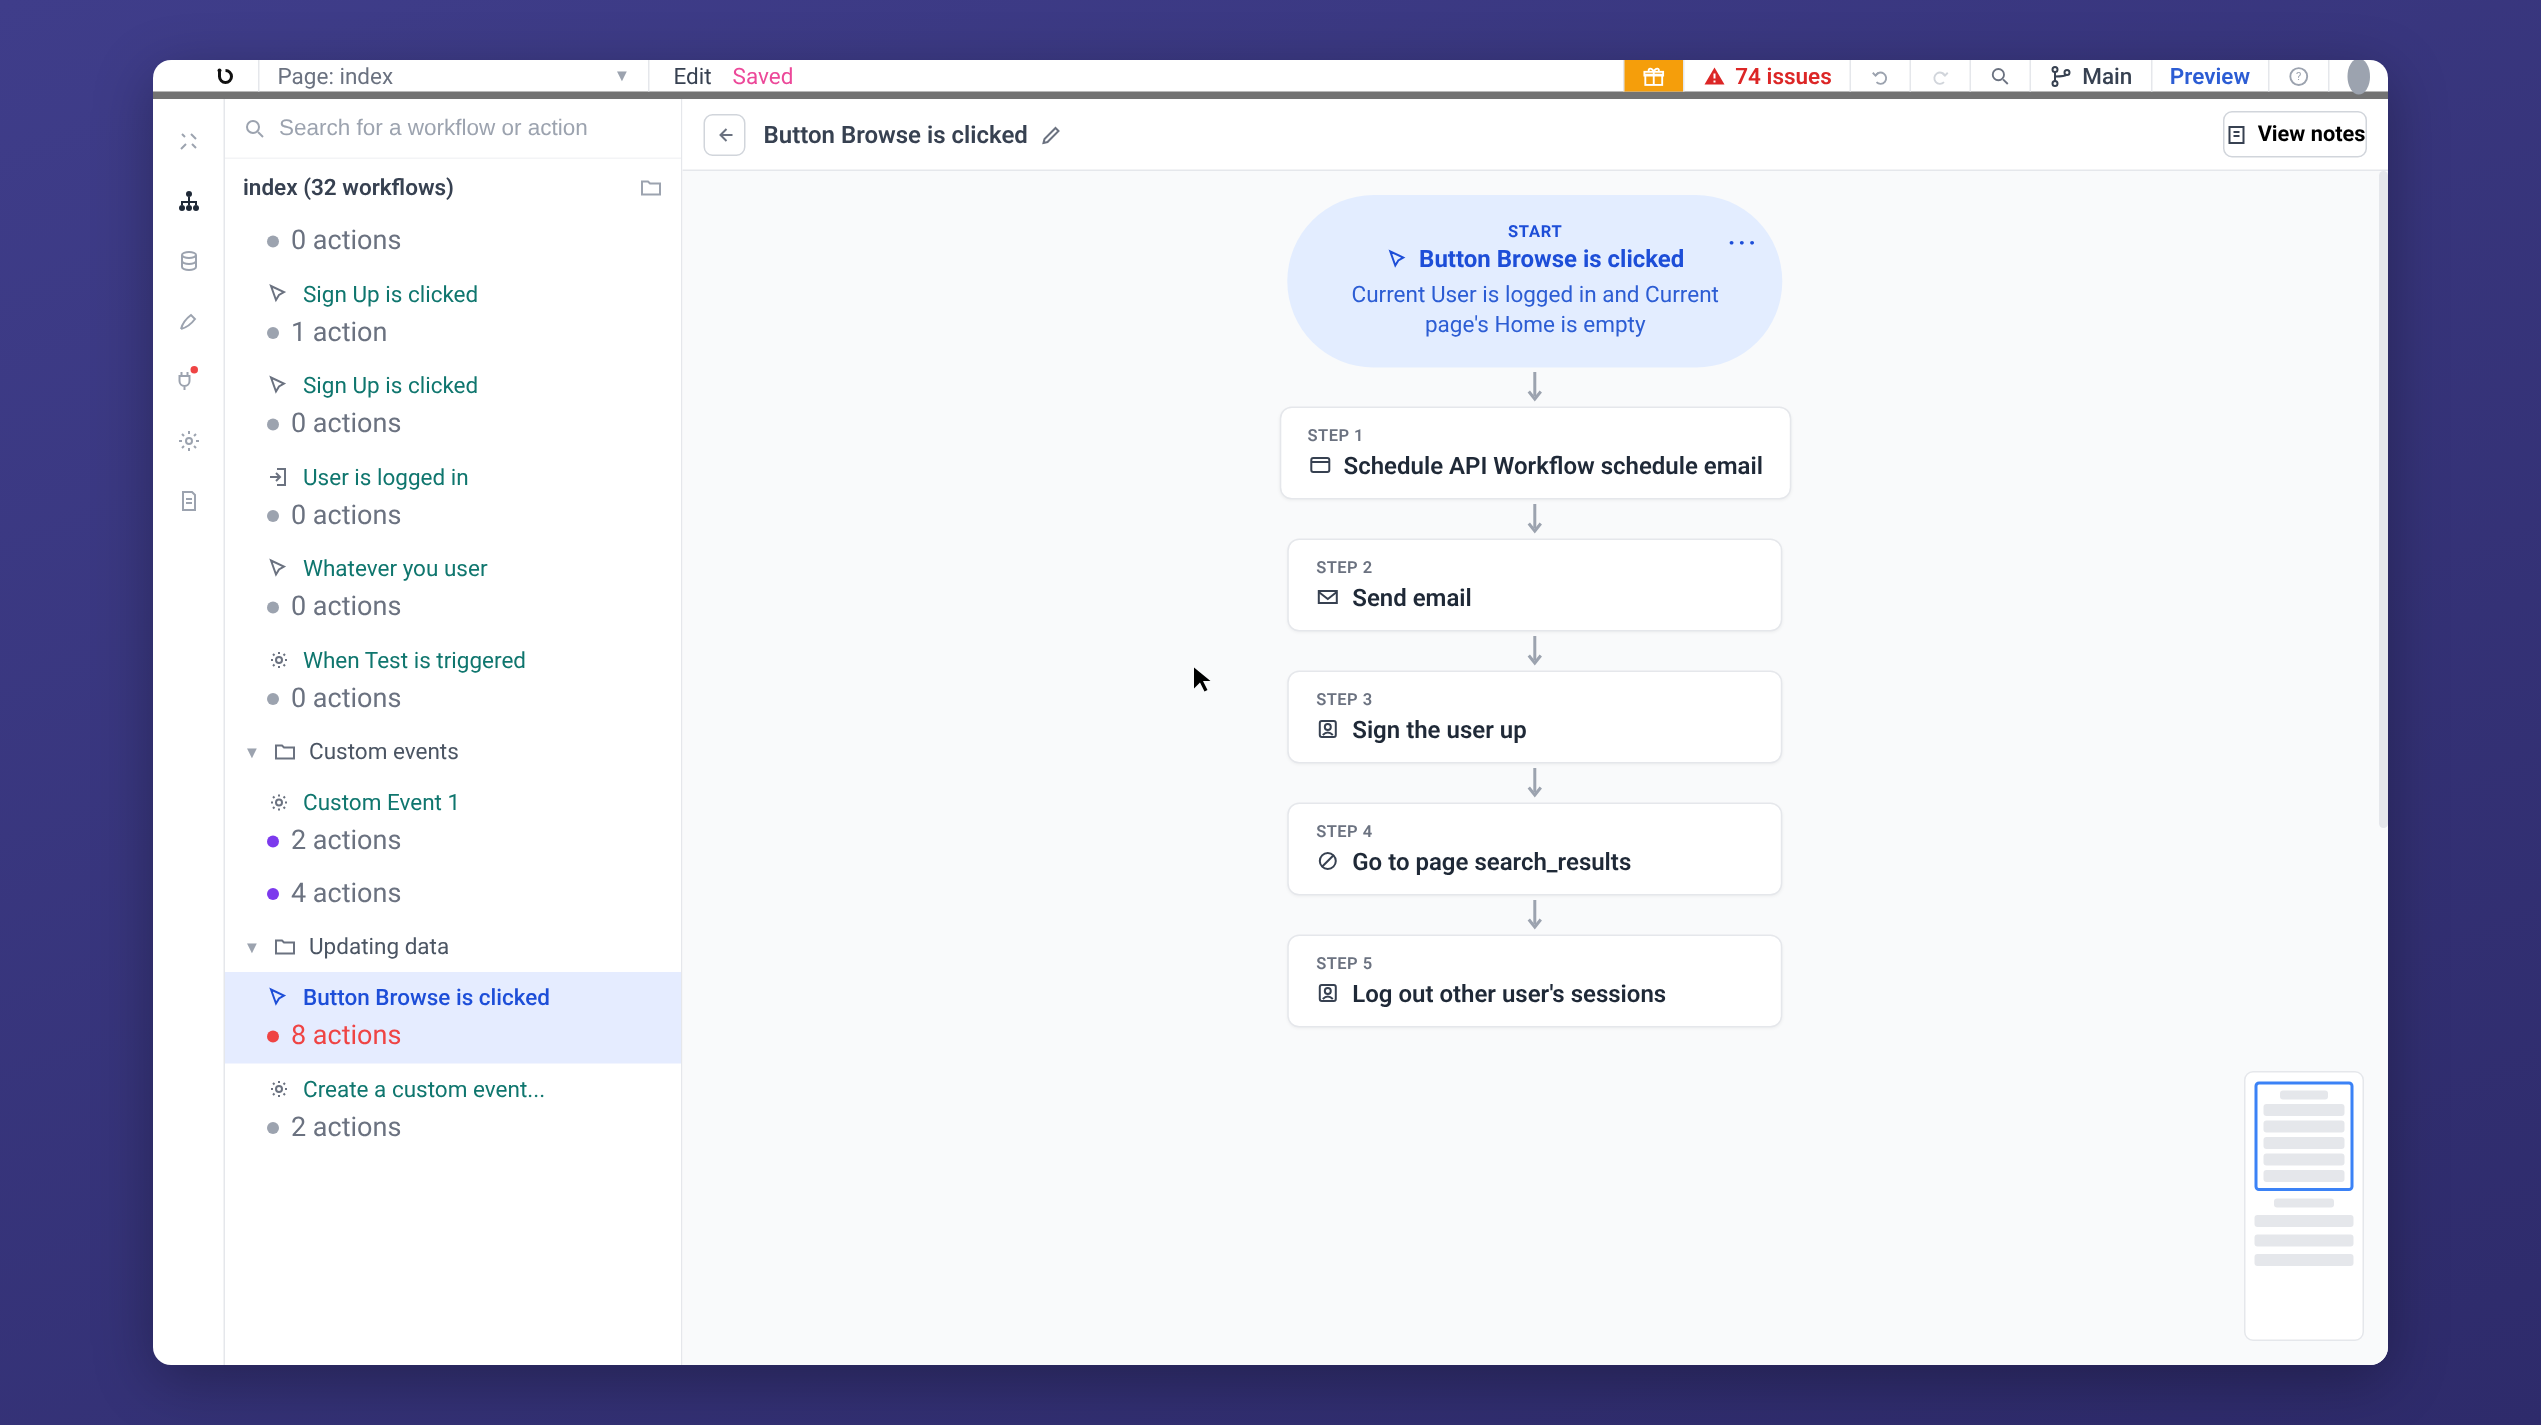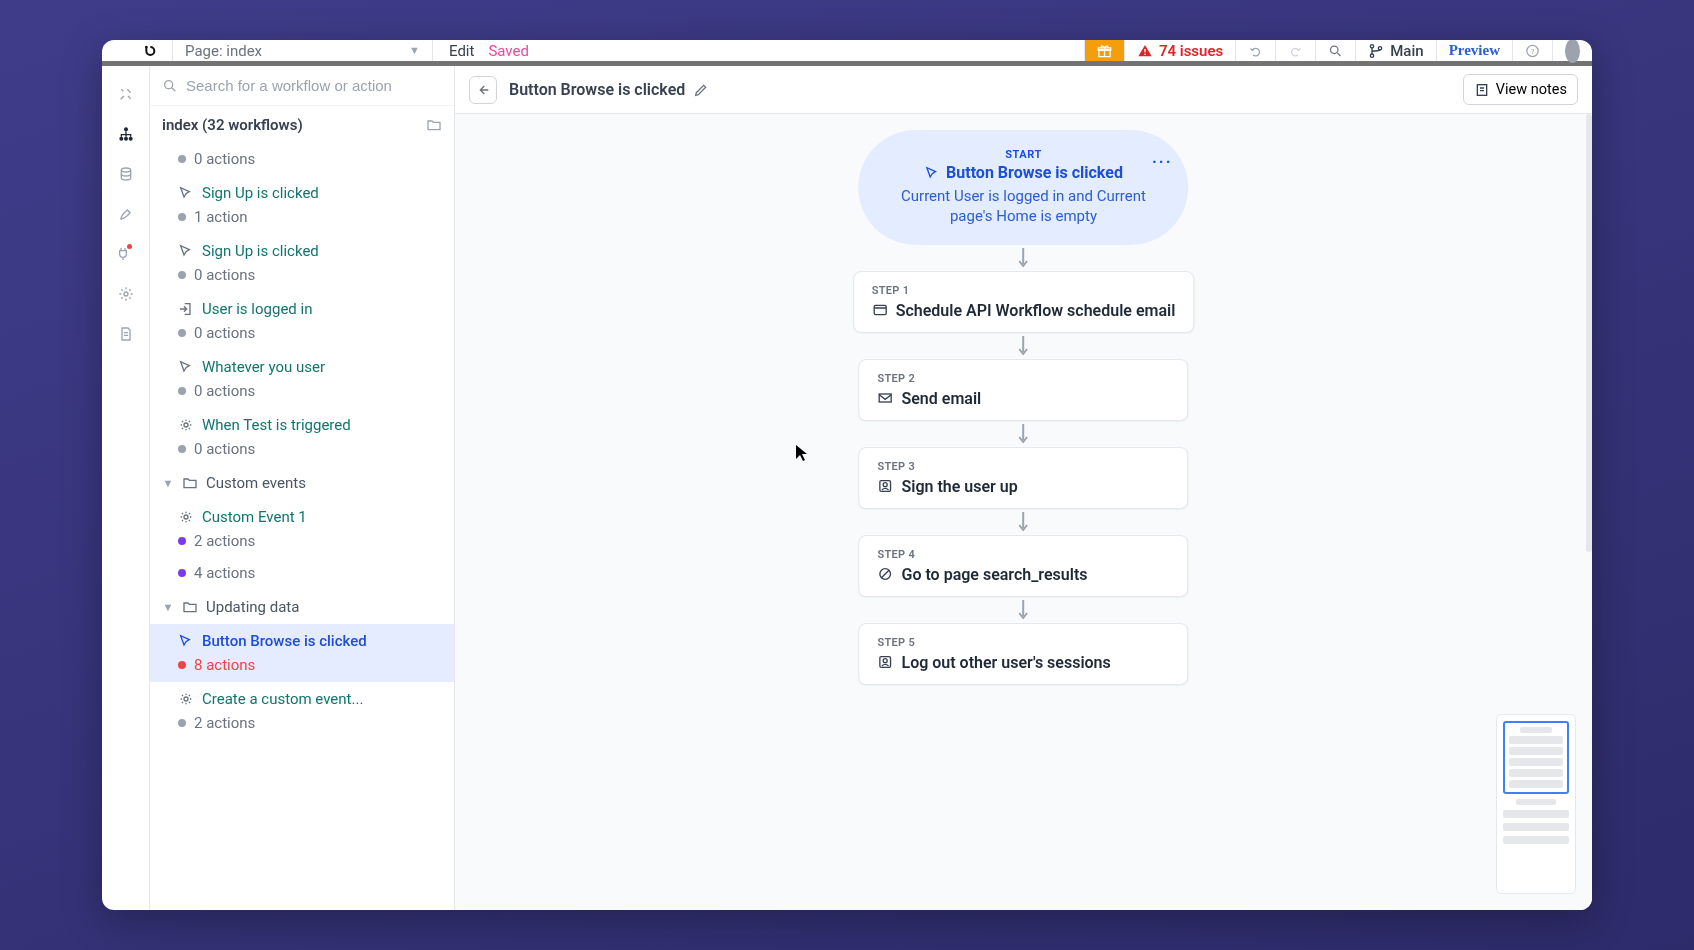--- a/index.html
+++ b/index.html
@@ -76,21 +76,21 @@
   }
   .gift {
     background: #f59e0b;
     color: #fff;
     width: 40px;
     justify-content: center;
   }
   .issues { color: #dc2626; font-weight: 600; }
   .icon-btn { width: 40px; justify-content: center; color: #9ca3af; }
   .main-branch { color: #374151; font-weight: 500; }
-  .preview { color: #2c5dd4; font-weight: 600; font-family: Liberation Serif, serif; }
+  .preview { color: #2c5dd4; font-weight: 600; }
   .avatar {
     width: 24px; height: 24px; border-radius: 50%;
     background: #9ca3af; display:inline-block;
   }
   
   .body {
     flex: 1;
     display: flex;
     min-height: 0;
   }
@@ -176,21 +176,21 @@
     gap: 8px;
     padding: 4px 0;
   }
   .wf-item-label { color: #0f766e; }
   .wf-subline {
     display: flex;
     align-items: center;
     gap: 8px;
     padding-left: 0;
     color: #6b7280;
-    font-size: 15px;
+    font-size: 18px;
     padding-top: 2px;
     padding-bottom: 4px;
   }
   .dot { width: 8px; height: 8px; border-radius: 50%; background: #9ca3af; display: inline-block; }
   .dot.purple { background: #7c3aed; }
   .dot.red { background: #ef4444; }
   .folder-row {
     display: flex;
     align-items: center;
     gap: 8px;
@@ -222,23 +222,23 @@
   }
   .back-btn {
     width: 28px; height: 28px; border:1px solid #d1d5db; border-radius:6px;
     display:flex;align-items:center;justify-content:center; color:#6b7280;
   }
   .canvas-title { font-weight: 600; font-size: 16px; color:#374151; display:flex;align-items:center;gap:8px;}
   .view-notes {
     margin-left: auto;
     border: 1px solid #d1d5db;
     border-radius: 6px;
-    padding: 6px 10px;
+    padding: 6px 0;
     font-size: 14.5px;
-    font-weight: 400;
+    font-weight: 700;
     display:flex;align-items:center;gap:6px;
   }
   .flow {
     flex: 1;
     position: relative;
     overflow: hidden;
     padding-top: 20px;
   }
   .flow-col {
     position: absolute;

